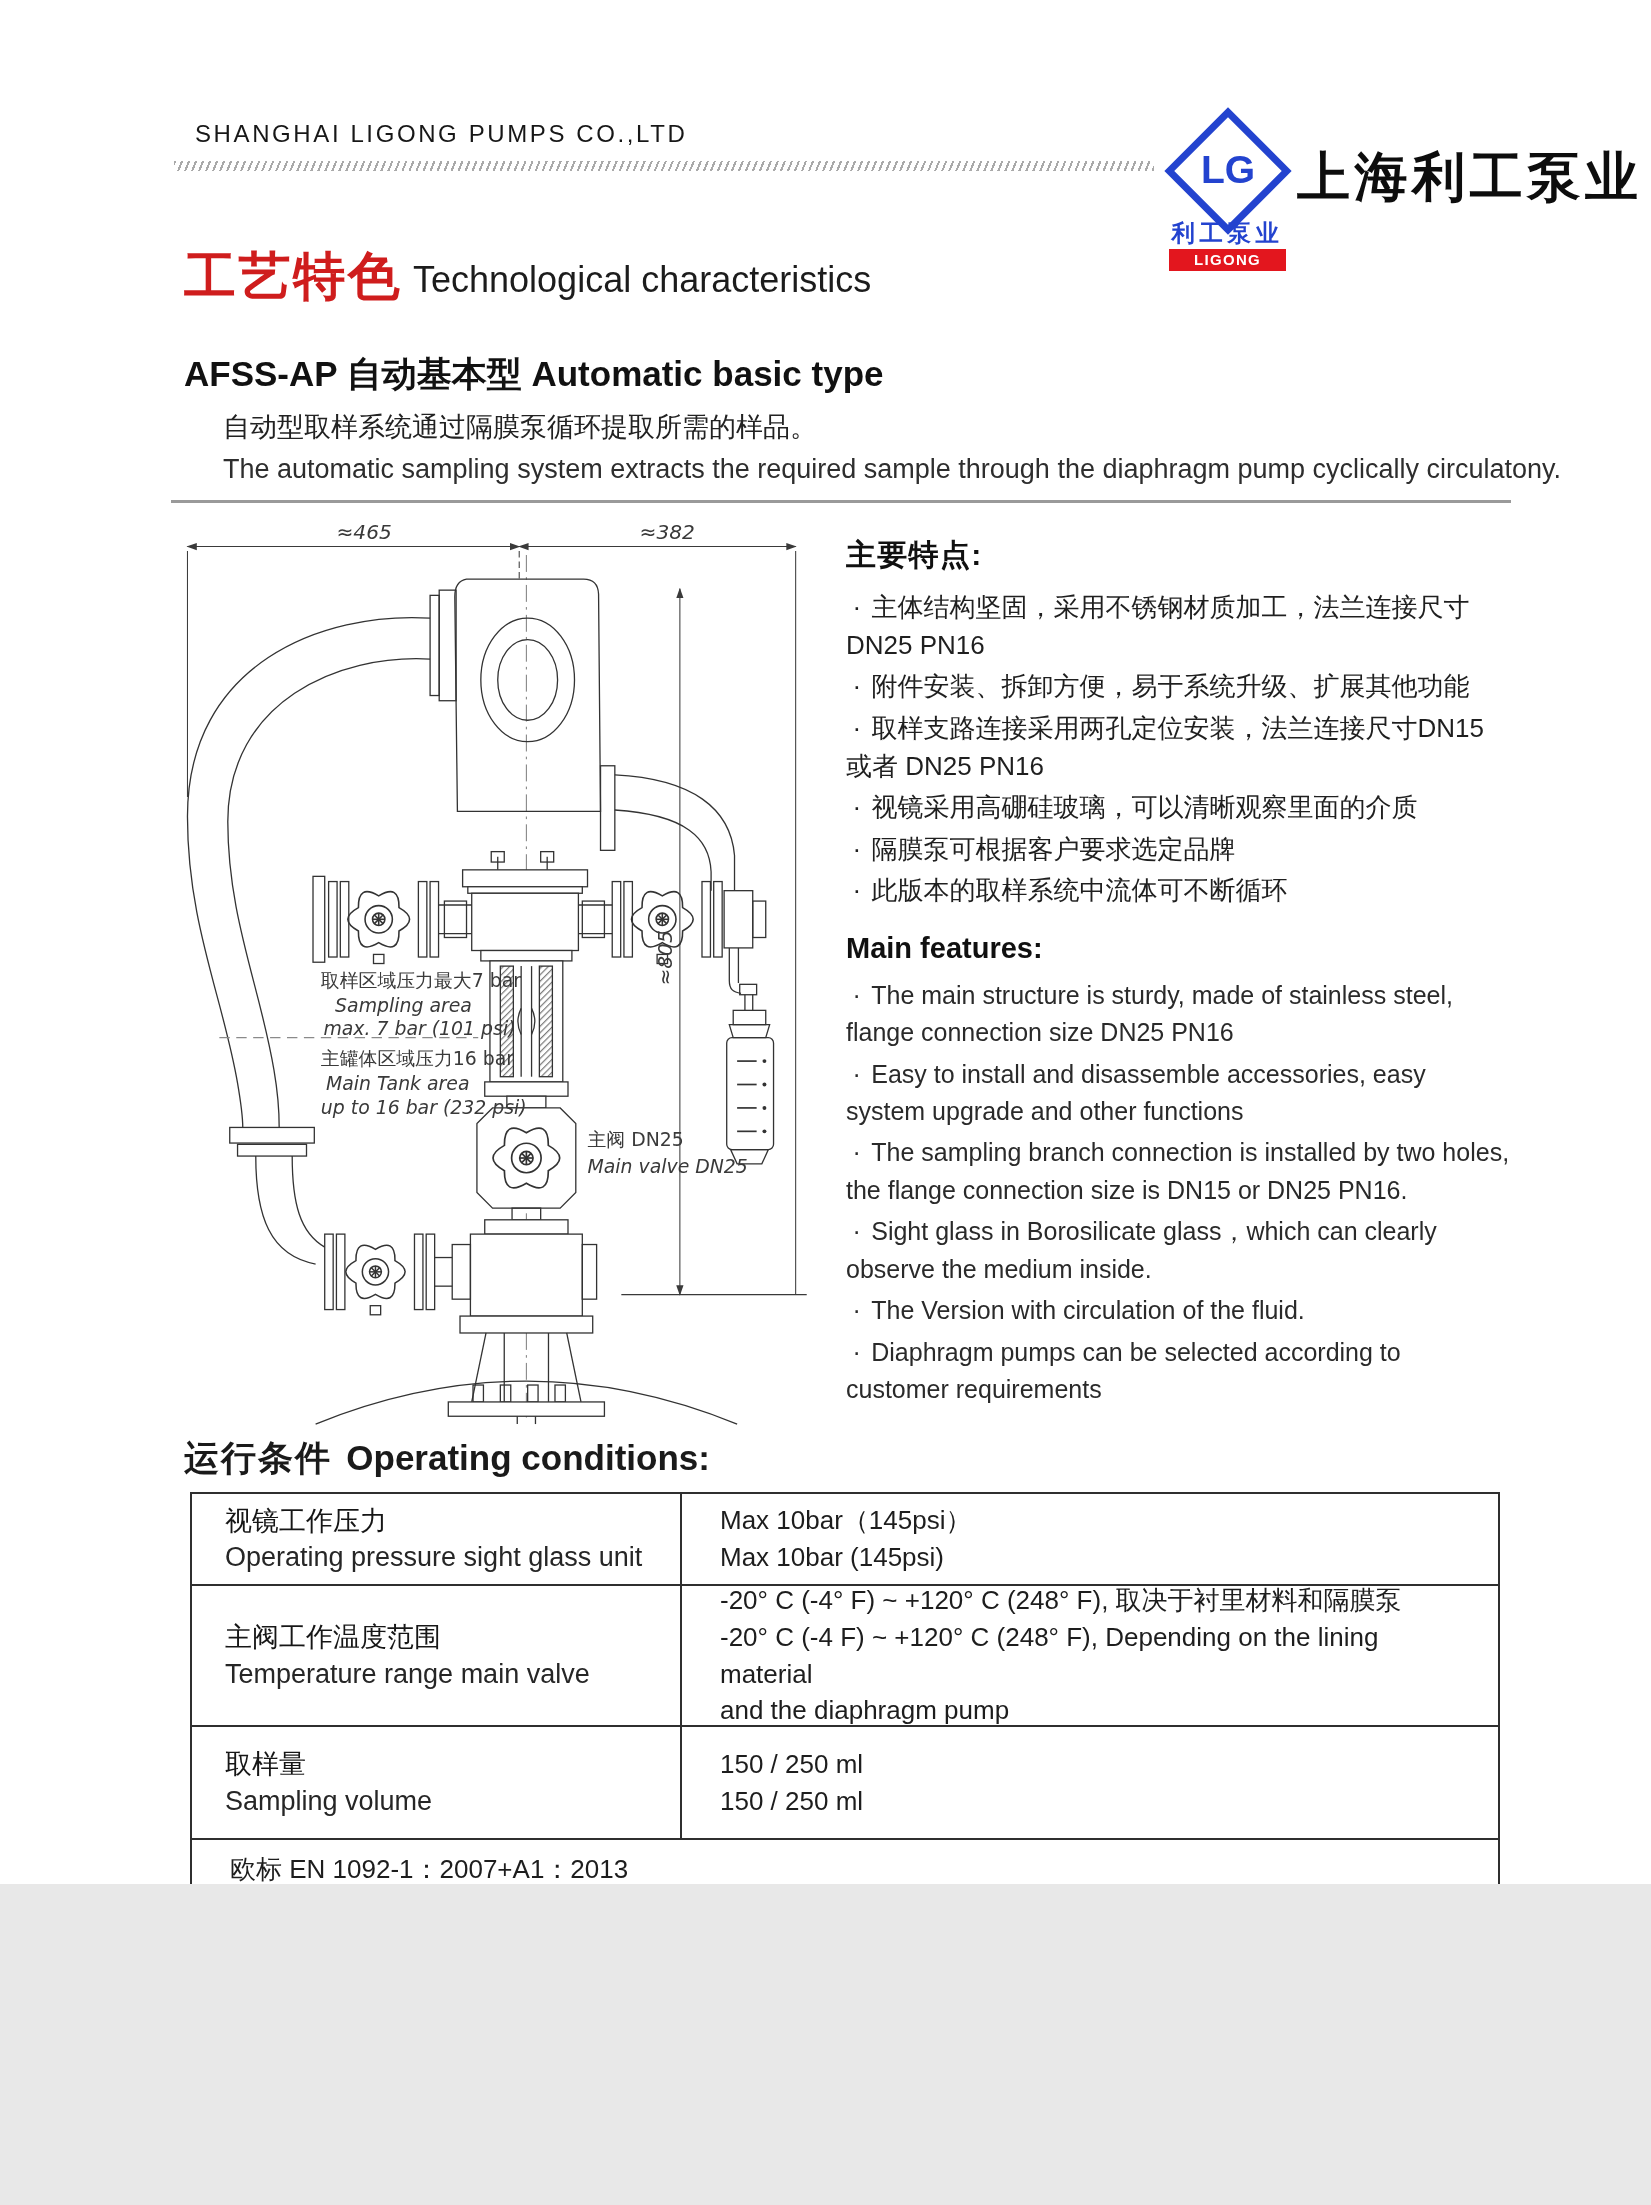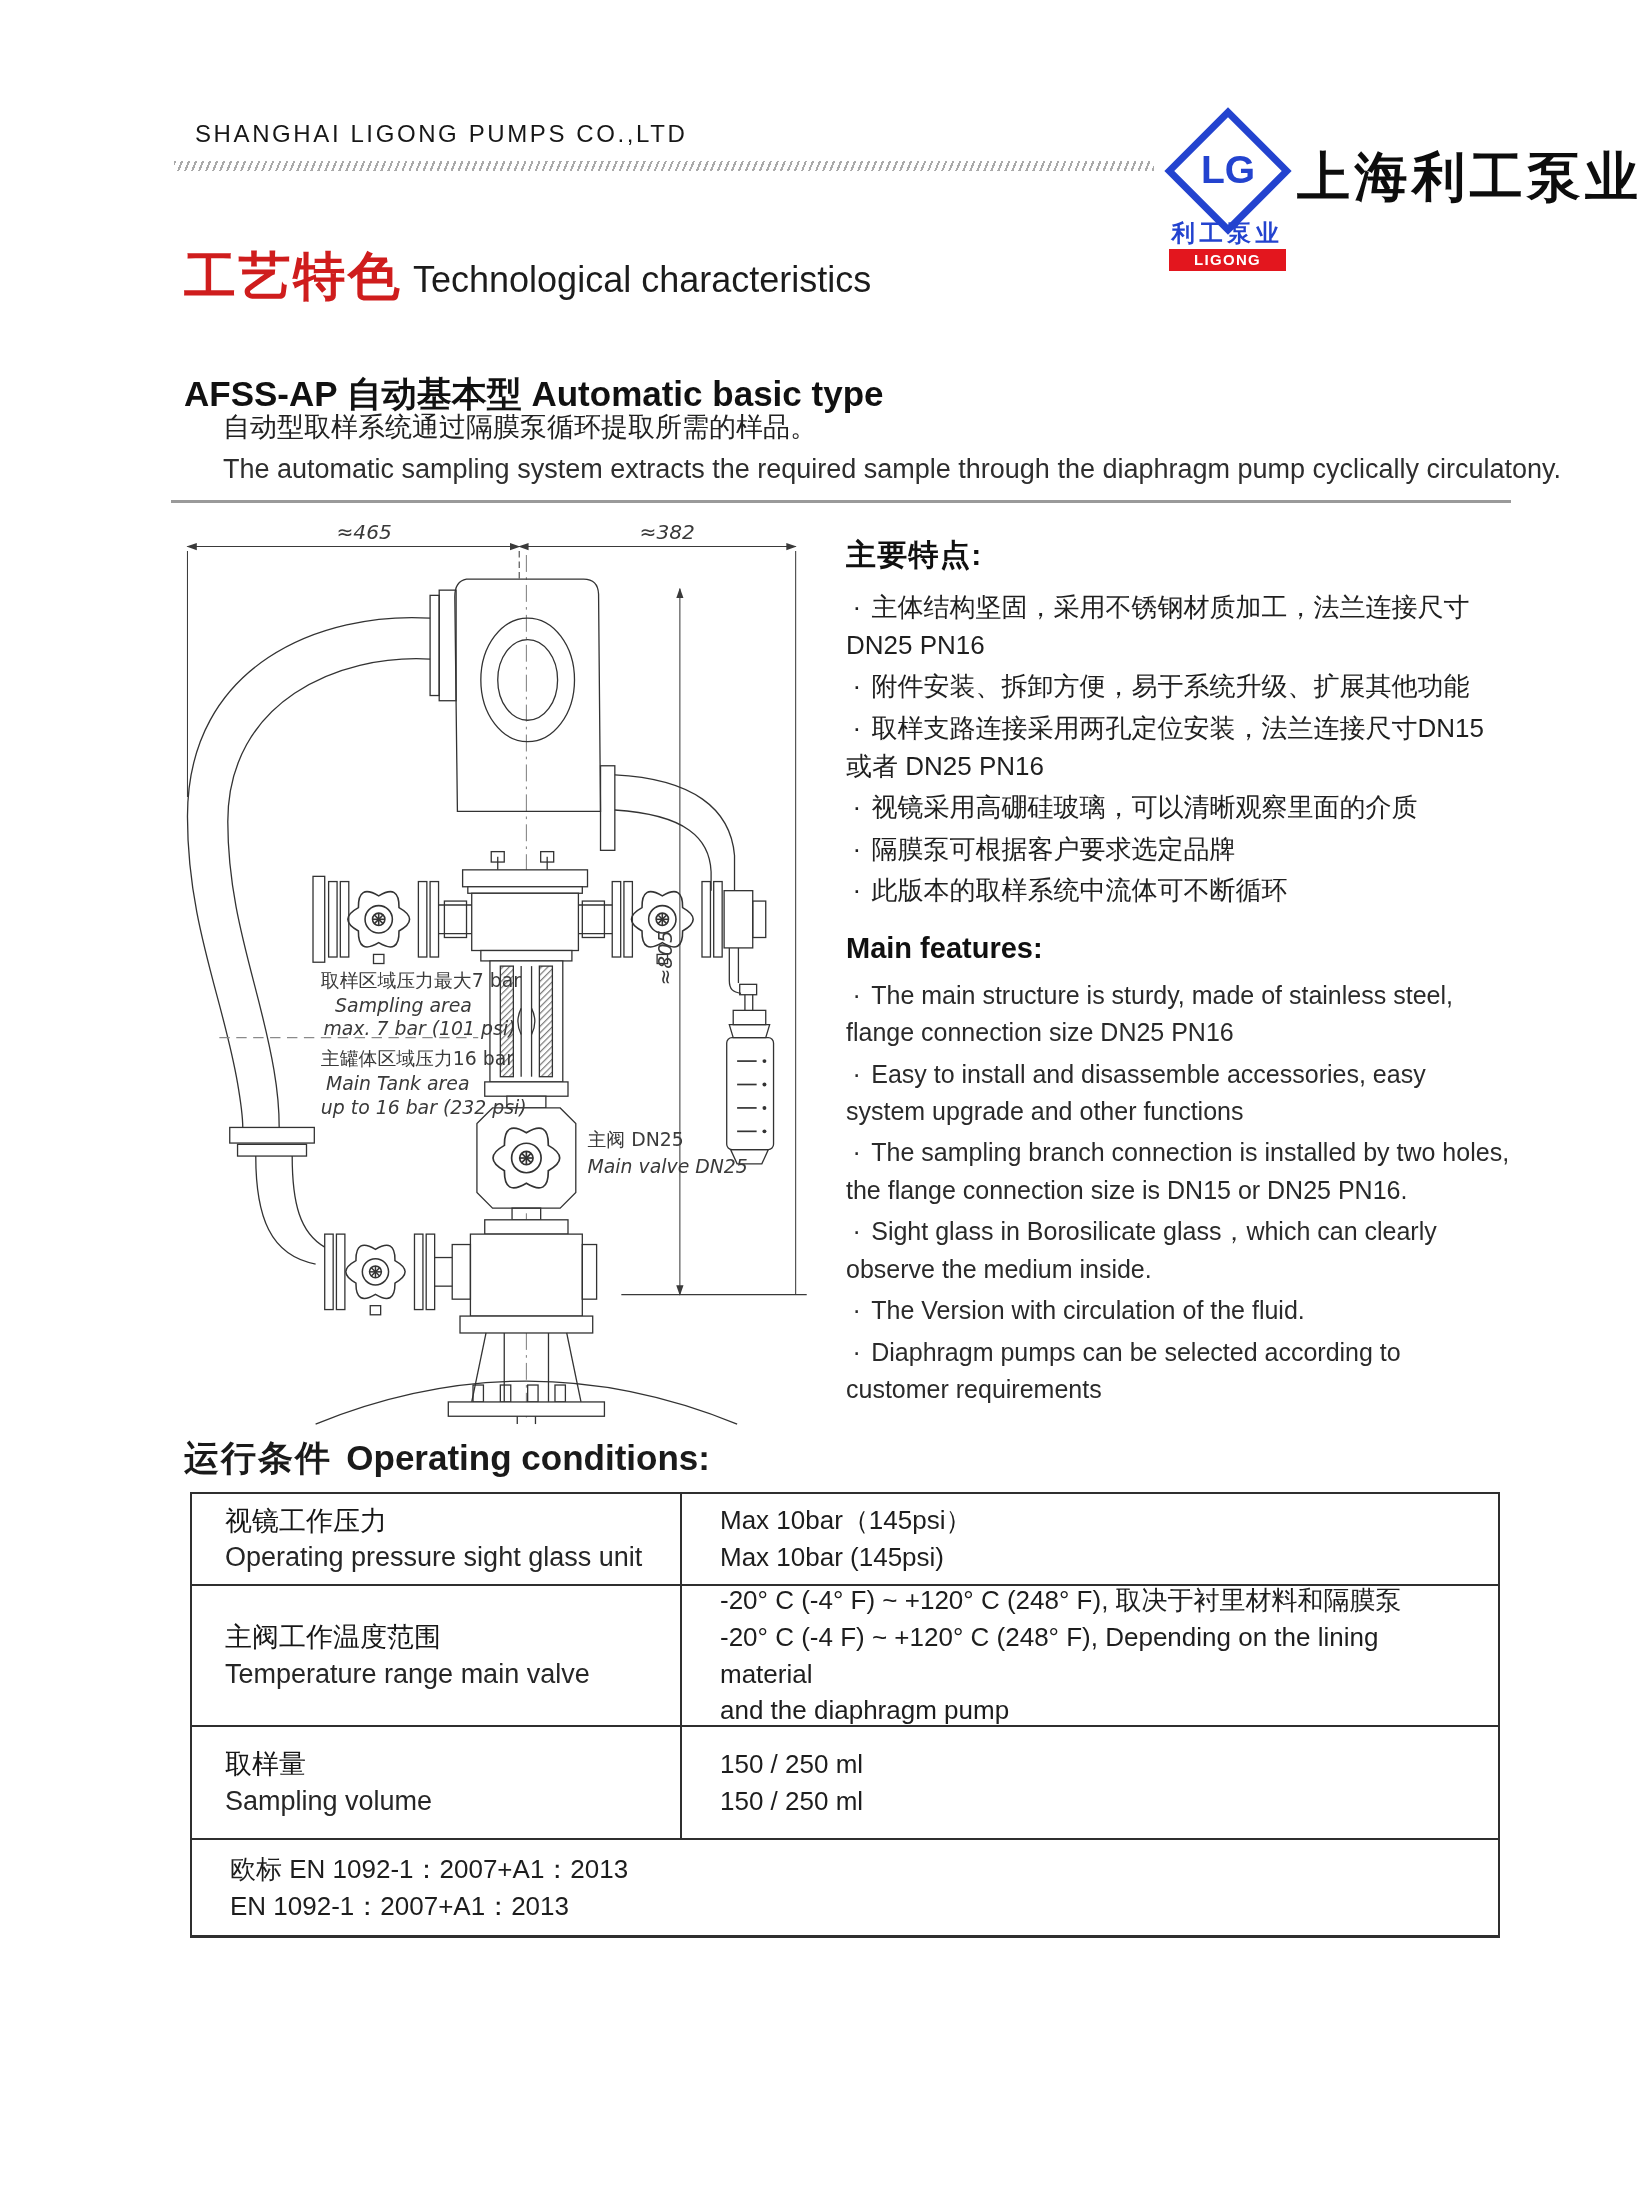--- a/index.html
+++ b/index.html
@@ -1,31 +1,31 @@
 <!DOCTYPE html>
 <html style="font-size:10.4px"><head>
 <meta charset="utf-8">
 <style>
   html,body{margin:0;padding:0;background:#e8e8e8;}
-  #page{position:relative;width:1651px;height:2205px;background:#ffffff;overflow:hidden;
+  #page{position:relative;width:1651px;height:1884px;background:#ffffff;overflow:hidden;
         font-family:"Liberation Sans", sans-serif;color:#1a1a1a;}
   .abs{position:absolute;}
   
   .company{font-size:24px;letter-spacing:2.6px;color:#171717;font-weight:500;}
   .zigzag{height:9.8px;background:repeating-linear-gradient(112deg,#9a9a9a 0 2px,transparent 2px 6.5px);opacity:.85;}
   .diamond{width:76px;height:76px;border:7.2px solid #2343cf;transform:rotate(45deg);background:#fff;}
   .lg{font-size:39px;font-weight:800;color:#2343cf;text-align:center;}
   .logo-cn{font-size:23.4px;font-weight:800;color:#2343cf;letter-spacing:4.6px;text-align:center;}
   .logo-box{background:#e3161e;color:#fff;font-size:15px;font-weight:800;letter-spacing:1.3px;
             text-align:center;line-height:22px;}
   .brand-cn{font-size:53px;font-weight:800;letter-spacing:4.6px;color:#0d0d0d;}
   
   .title-cn{font-size:52px;font-weight:900;color:#cf1d1d;letter-spacing:2.6px;}
   .title-en{font-size:36px;font-weight:500;color:#1c1c1c;margin-left:6px;}
-  .product-h{font-size:35px;font-weight:800;color:#111;margin-top:20px;}
+  .product-h{font-size:35px;font-weight:800;color:#111;}
   .desc-cn{font-size:27px;color:#222;}
   .desc-en{font-size:27px;color:#2e2e2e;}
   .rule{height:2.6px;background:#9a9a9a;}
   
   .feat-col{width:664px;}
   .feat-h{font-size:30px;font-weight:800;color:#101010;margin-bottom:13px;letter-spacing:1.3px;}
   .feat-h-en{font-size:29px;font-weight:800;color:#101010;margin:22px 0 11.7px 0;}
   .bullet-item{font-size:26px;line-height:1.45;color:#1f1f1f;margin-bottom:3.9px;}
   .bullet-item.en{font-size:25px;line-height:1.5;color:#2a2a2a;}
   .dot{margin:0 10.4px 0 6.5px;}

